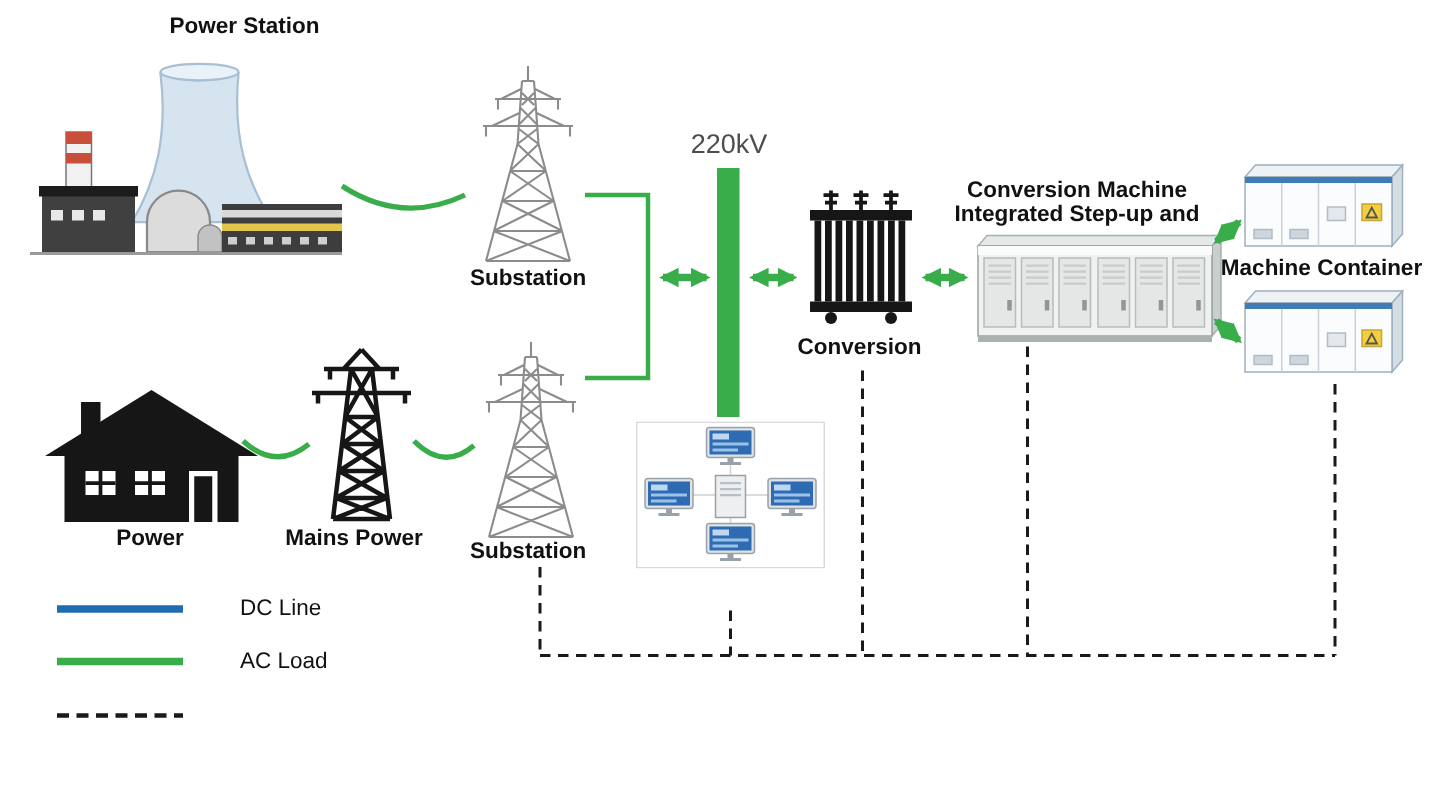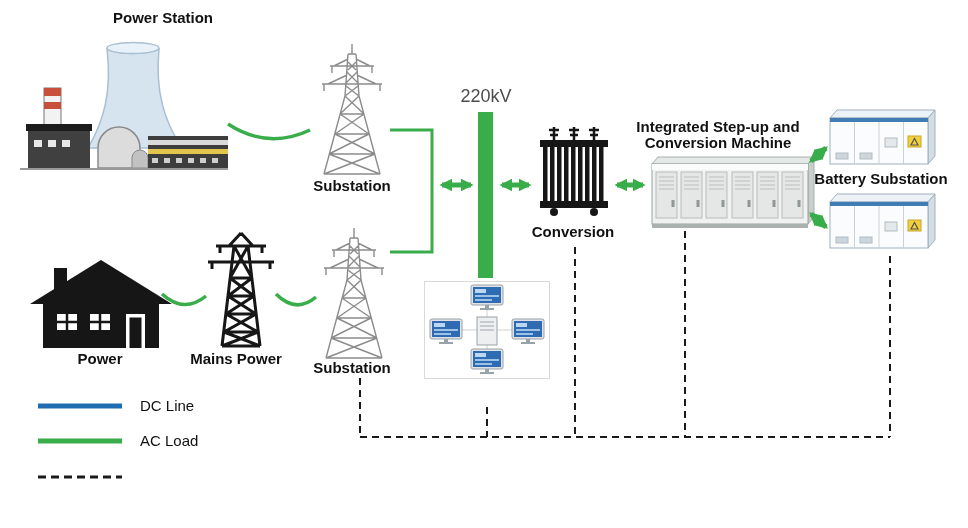--- a/index.html
+++ b/index.html
@@ -8,21 +8,21 @@
     --communication-line:#1a1a1a;
     --voltage-text:#4d4d4d;
   }
   *{margin:0;padding:0;box-sizing:border-box;}
   body{background:#fff;font-family:"Liberation Sans",sans-serif;}
   .canvas{position:relative;width:968px;height:528px;background:#fff;overflow:hidden;}
   .abs{position:absolute;}
   .node-label{position:absolute;transform:translateX(-50%);font-size:15px;font-weight:700;color:#111;white-space:nowrap;text-align:center;line-height:16px;}
   .node-label span{display:block;}
   .voltage{font-size:18px;font-weight:400;color:var(--voltage-text);}
-  .legend-label{position:absolute;font-size:15px;font-weight:400;color:#111;white-space:nowrap;}
+  .legend-label{position:absolute;font-size:15px;font-weight:400;color:#111;white-space:nowrap;margin-left:20px;}
   svg.layer{position:absolute;left:0;top:0;pointer-events:none;}
   .ac-stroke{stroke:var(--ac-line);stroke-width:3.5;fill:none;}
   .ac-fill{fill:var(--ac-line);}
   .ac-arrow{stroke:var(--ac-line);stroke-width:5;}
   .comm{stroke:var(--communication-line);stroke-width:2;fill:none;stroke-dasharray:7 5;}
   .legend-dc{stroke:var(--dc-line);stroke-width:5;}
   .legend-ac{stroke:var(--ac-line);stroke-width:5;}
   .legend-comm{stroke:var(--communication-line);stroke-width:3;stroke-dasharray:8 5;}
 </style>
 </head>
@@ -252,24 +252,24 @@
     <line x1="38" y1="406" x2="122" y2="406" class="legend-dc"></line>
     <line x1="38" y1="441" x2="122" y2="441" class="legend-ac"></line>
     <line x1="38" y1="477" x2="122" y2="477" class="legend-comm"></line>
   </svg>
 
   <div class="node-label" style="left:163px;top:10px">Power Station</div>
   <div class="node-label" style="left:352px;top:178px">Substation</div>
   <div class="node-label voltage" style="left:486px;top:88px">220kV</div>
   <div class="node-label" style="left:573px;top:224px">Conversion</div>
   <div class="node-label" style="left:718px;top:119px">
+    <span>Conversion Machine</span>
     <span>Integrated Step-up and</span>
-    <span>Conversion Machine</span>
   </div>
-  <div class="node-label" style="left:881px;top:171px">Battery Substation</div>
+  <div class="node-label" style="left:881px;top:171px">Machine Container</div>
   <div class="node-label" style="left:100px;top:351px">Power</div>
   <div class="node-label" style="left:236px;top:351px">Mains Power</div>
   <div class="node-label" style="left:352px;top:360px">Substation</div>
 
   <div class="legend-label" style="left:140px;top:397px">DC Line</div>
   <div class="legend-label" style="left:140px;top:432px">AC Load</div>
 
 </div>
 
 </body></html>

